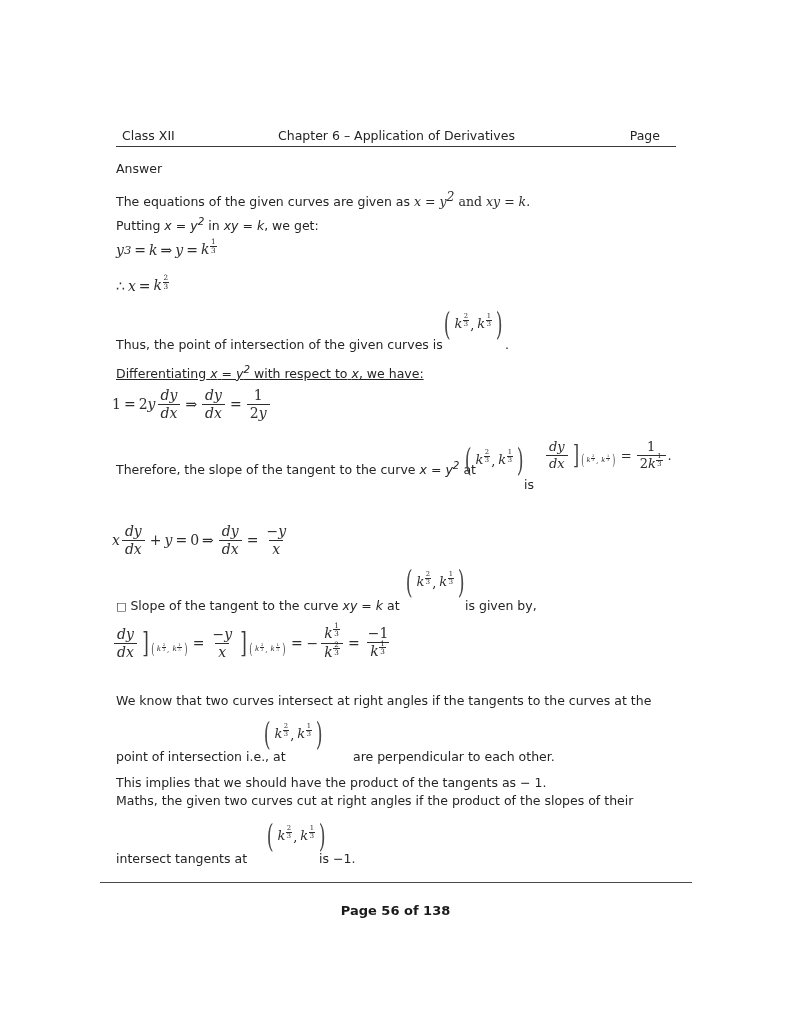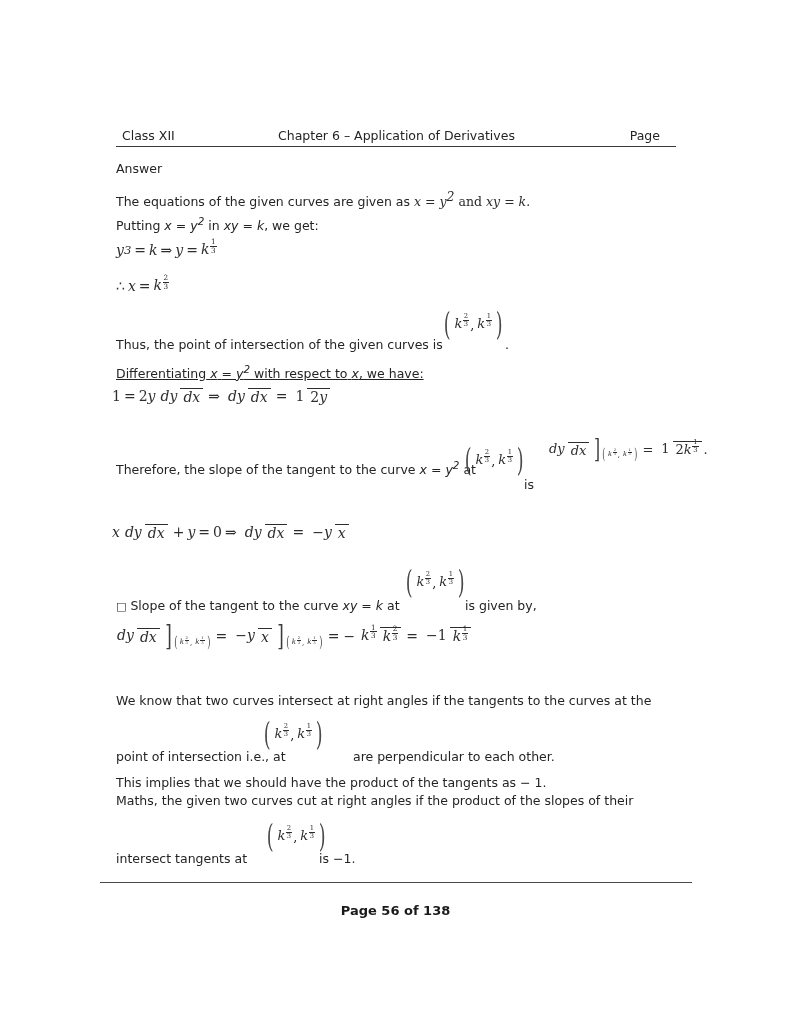--- a/index.html
+++ b/index.html
@@ -82,21 +82,21 @@
     white-space: nowrap;
     display: flex;
     align-items: center;
   }
   .eq .it { font-style: italic; }
   .eq .op { font-style: normal; padding: 0 3px; }
 
   
   .frac {
     display: inline-flex;
-    flex-direction: row;
+    flex-direction: column;
     align-items: center;
     justify-content: flex-start;
     vertical-align: middle;
     margin: 0 2px;
     line-height: 1.05;
   }
   .frac > .num { padding: 0 3px 1px 3px; }
   .frac > .den {
     padding: 1px 3px 0 3px;
     border-top: 1.1px solid #2d2d2d;

